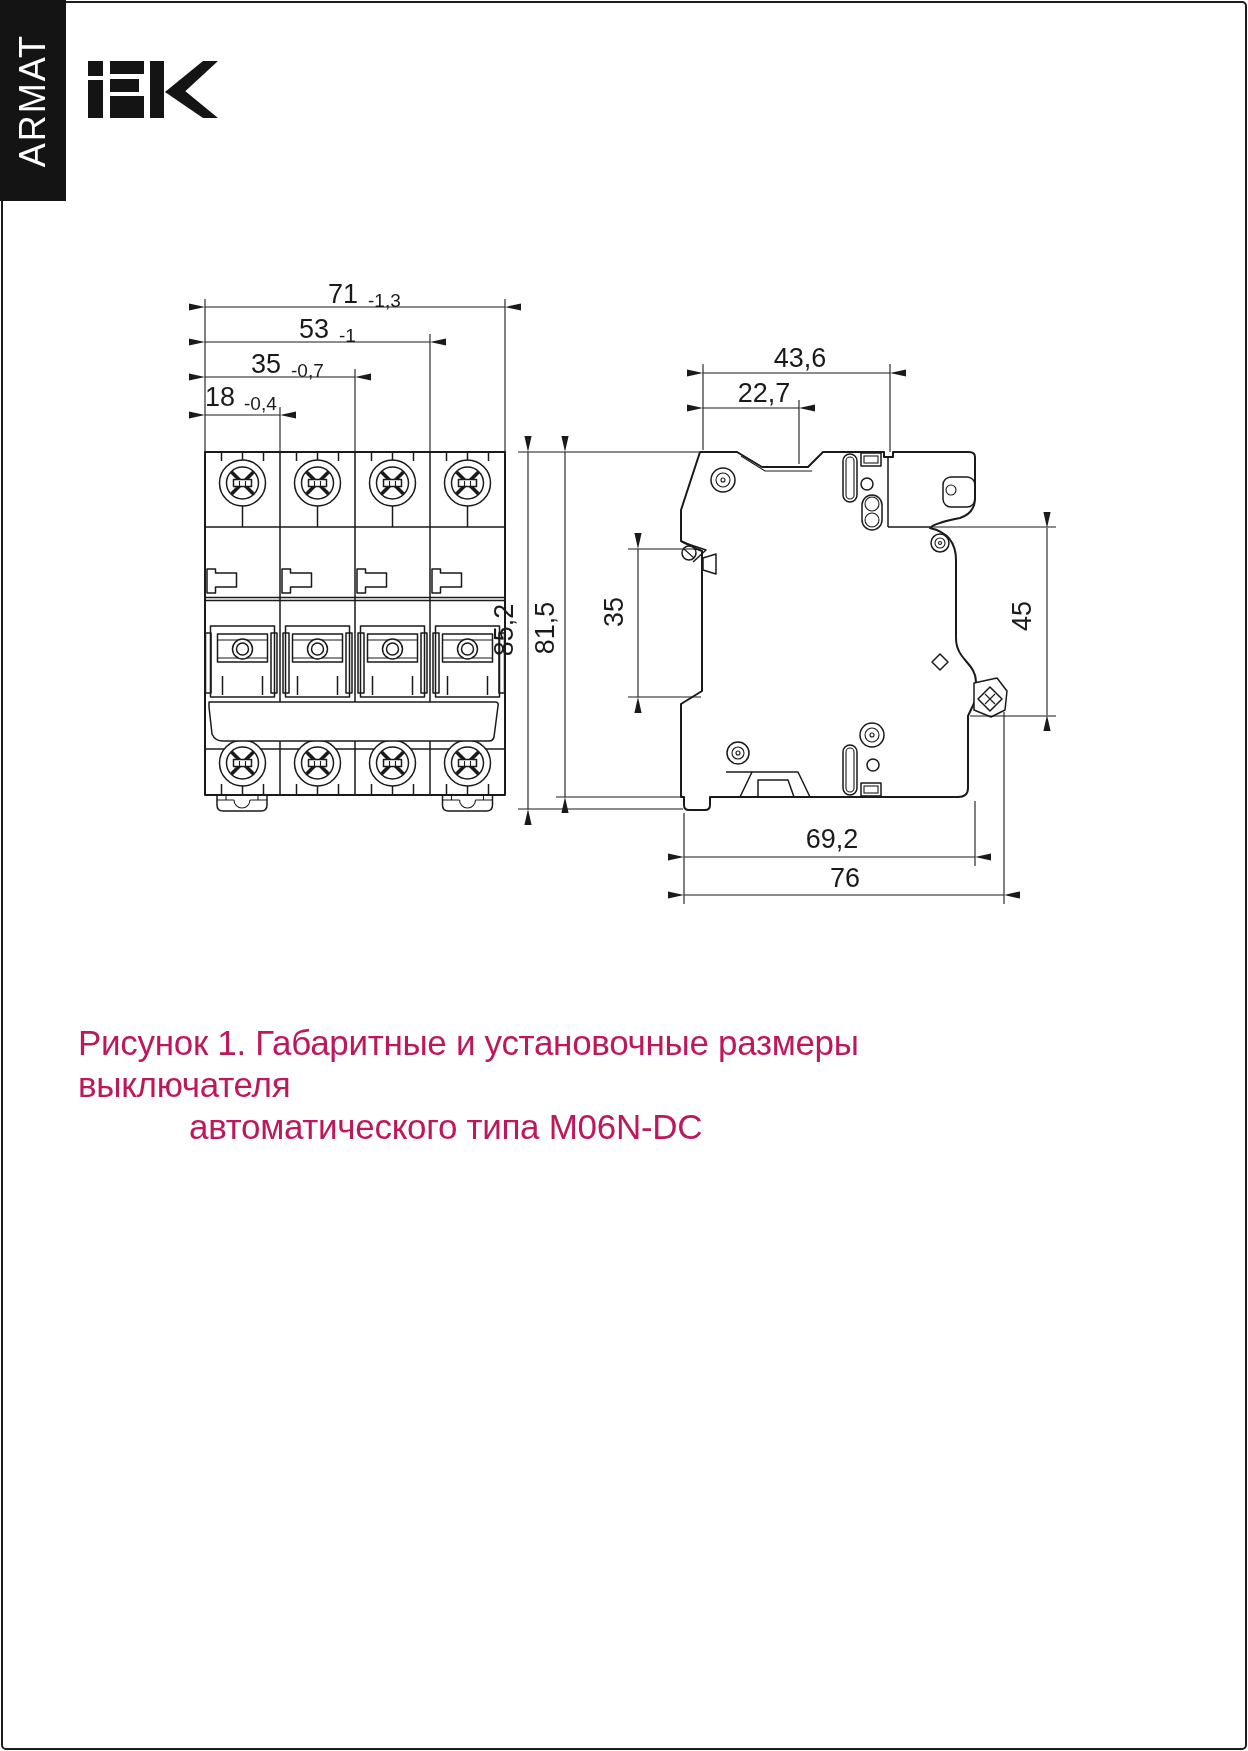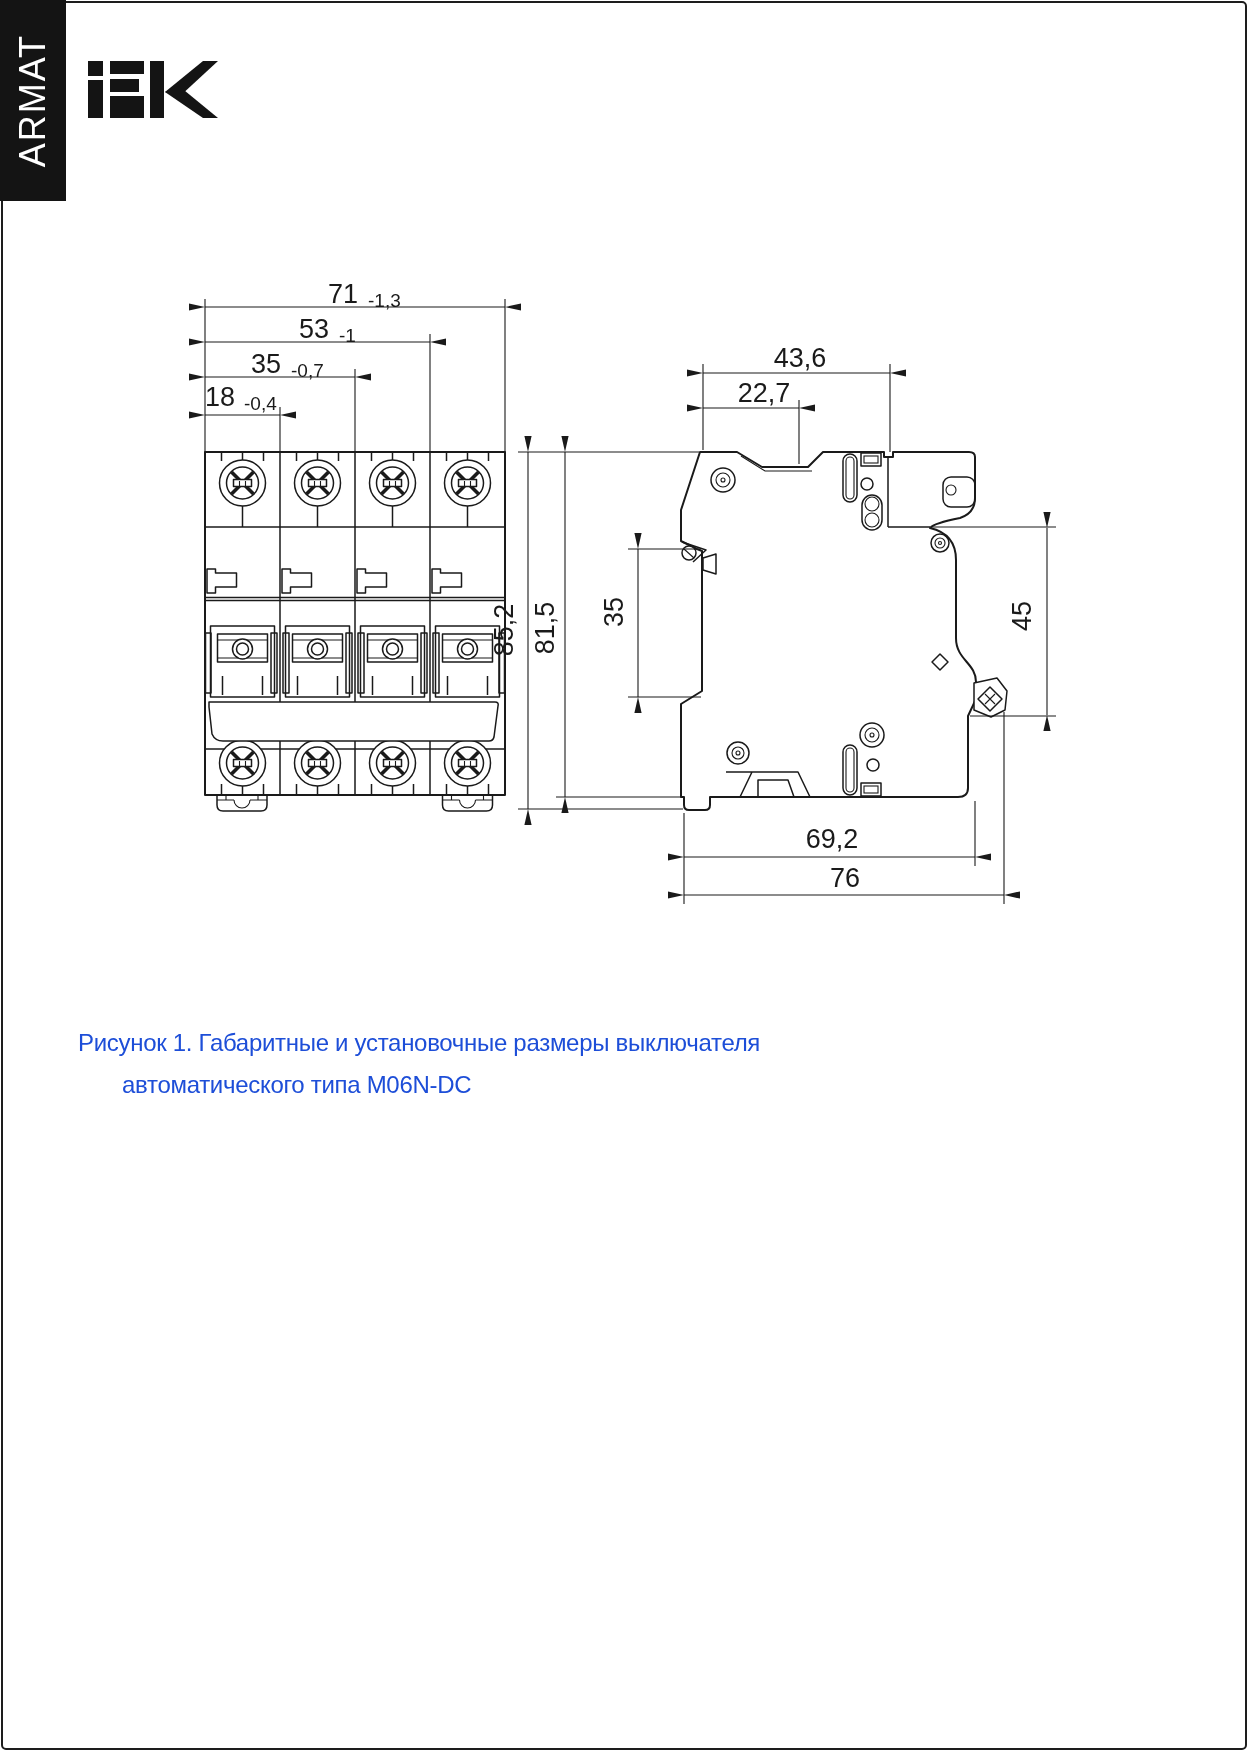--- a/index.html
+++ b/index.html
@@ -3,23 +3,23 @@
 <meta charset="utf-8">
 <style>
   html,body{margin:0;padding:0;background:#e8e8e8;}
   .page{position:relative;width:1248px;height:1751px;background:#ffffff;overflow:hidden;
         font-family:"Liberation Sans", sans-serif;}
   .page-border{position:absolute;inset:1px;border:2px solid #1d1d1d;border-radius:5px;pointer-events:none;}
   .brand-tab{position:absolute;left:0;top:0;width:66px;height:201px;background:#141414;
              display:flex;align-items:center;justify-content:center;}
   .brand-tab span{writing-mode:vertical-rl;transform:rotate(180deg);color:#ffffff;
                   font-size:36px;font-weight:400;letter-spacing:2px;}
-  .caption{position:absolute;left:78px;top:1022px;width:900px;color:#1d4ed8;
-           font-size:24px;line-height:42px;letter-spacing:-0.3px;}
-  .caption .l2{margin-left:44px;}
+  .caption{position:absolute;left:78px;top:1022px;width:900px;color:#be185d;
+           font-size:35px;line-height:42px;letter-spacing:-0.3px;}
+  .caption .l2{margin-left:111px;}
   svg{position:absolute;left:0;top:0;}
   .ln{fill:none;stroke:#1a1a1a;stroke-width:1.5;stroke-linejoin:round;}
   .ln2{fill:none;stroke:#1a1a1a;stroke-width:2;stroke-linejoin:round;}
   .lnw{fill:#ffffff;stroke:#1a1a1a;stroke-width:1.5;stroke-linejoin:round;}
   .thick{fill:none;stroke:#1a1a1a;stroke-width:3.6;}
   .thin{fill:none;stroke:#1a1a1a;stroke-width:1.1;}
   .dim{fill:none;stroke:#1a1a1a;stroke-width:1.1;marker-start:url(#arrow);marker-end:url(#arrow);}
   .dtxt{fill:#1a1a1a;font-size:27px;font-family:"Liberation Sans",sans-serif;}
   .dtol{fill:#1a1a1a;font-size:19px;font-family:"Liberation Sans",sans-serif;}
   .logo{fill:#141414;}

